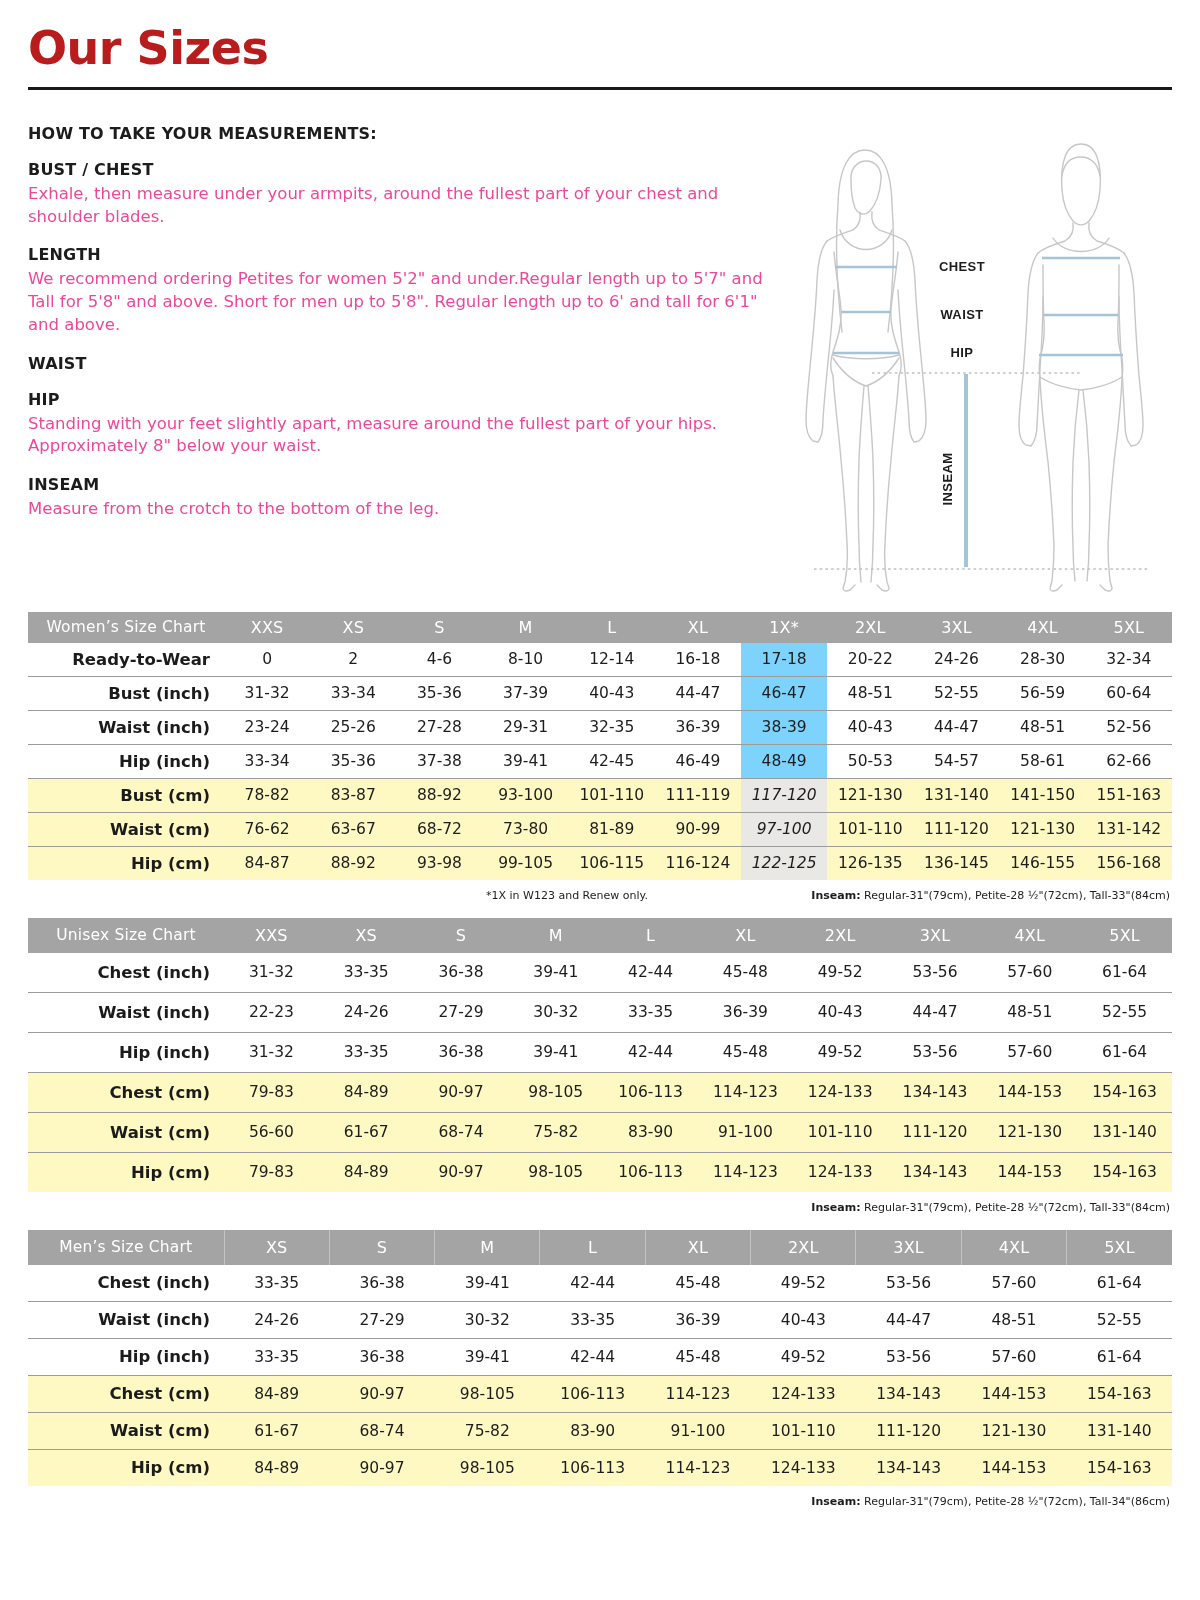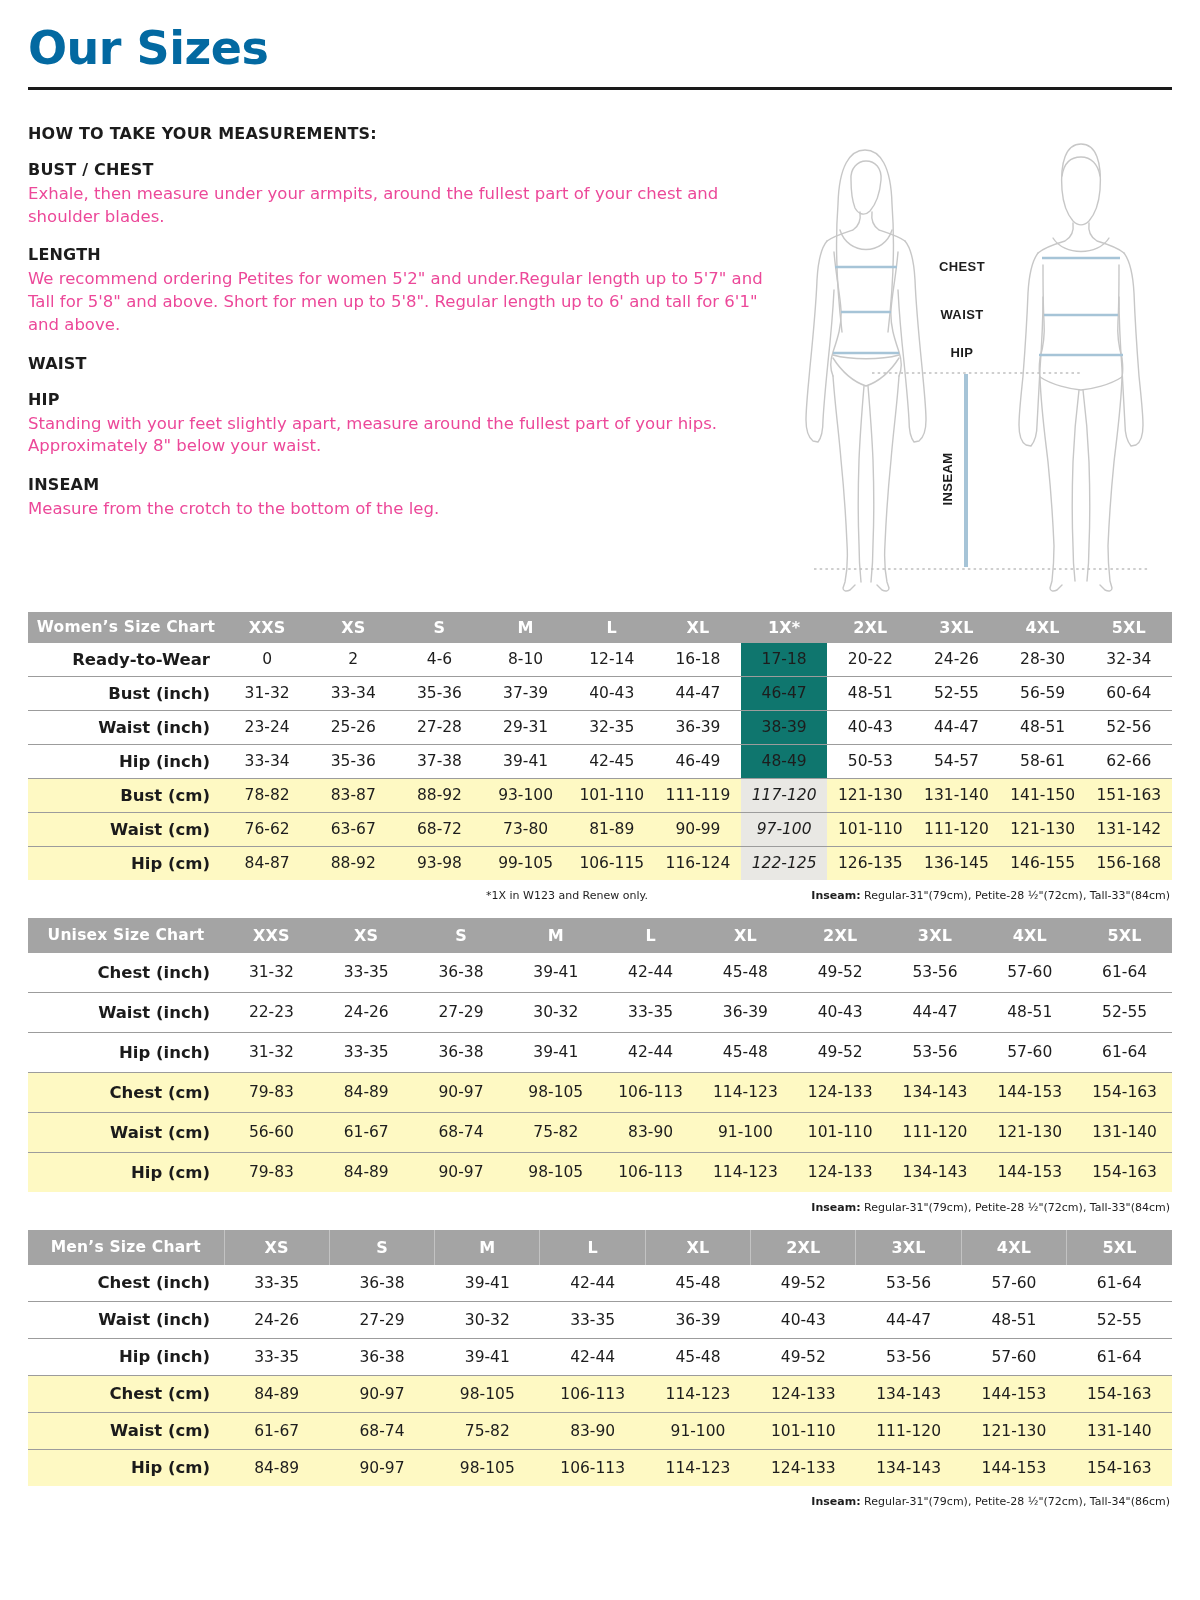--- a/index.html
+++ b/index.html
@@ -1,45 +1,45 @@
 <!DOCTYPE html>
 <html><head>
 <meta charset="utf-8">
 <style>
   html,body{margin:0;padding:0;background:#ffffff;}
   body{width:1200px;height:1600px;overflow:hidden;font-family:"DejaVu Sans","Liberation Sans",sans-serif;color:#232323;}
   .page{box-sizing:border-box;width:1200px;height:1600px;padding:20px 28px 10px 28px;}
 
   
-  h1{margin:2px 0 0 0;font-size:46px;font-weight:700;letter-spacing:-0.5px;color:#0369a1;line-height:1.15;}
+  h1{margin:2px 0 0 0;font-size:46px;font-weight:700;letter-spacing:-0.5px;color:#b91c1c;line-height:1.15;}
   .title-rule{border:none;border-top:3px solid #1a1a1a;margin:12px 0 0 0;}
 
   
   .top{display:flex;margin-top:34px;}
   .howto{width:748px;flex:0 0 748px;}
   .howto h2{margin:0 0 2px 0;font-size:16px;font-weight:700;color:#1c1c1c;letter-spacing:0.2px;}
   .howto-section h3{margin:17px 0 4px 0;font-size:16px;font-weight:700;color:#1c1c1c;letter-spacing:0.2px;}
   .howto-section p{margin:0;font-size:16.5px;line-height:1.38;color:#ec4899;}
   .figure{flex:1;display:flex;justify-content:flex-end;align-items:flex-end;padding-top:0px;}
   .figure svg{display:block;}
   .diag-label{font-family:"Liberation Sans",sans-serif;font-size:13px;font-weight:700;fill:#1d1d1d;letter-spacing:0.4px;}
 
   
   #tables{margin-top:20px;}
   .table-block{margin-bottom:10px;}
   table.size-table{width:100%;border-collapse:collapse;table-layout:fixed;}
   col.label-col{width:196px;}
-  thead th{background:#a4a4a4;color:#ffffff;font-size:16px;font-weight:700;padding:6px 0;letter-spacing:0.2px;}
+  thead th{background:#a4a4a4;color:#ffffff;font-size:16px;font-weight:400;padding:6px 0;letter-spacing:0.2px;}
   th.chart-title{font-size:15.5px;}
   tbody th.row-label{text-align:right;padding:7px 14px 7px 2px;font-size:16.5px;font-weight:700;color:#1b1b1b;white-space:nowrap;}
   tbody td{text-align:center;font-size:15.5px;color:#1d1d1d;padding:7px 2px;white-space:nowrap;}
   tbody tr{border-top:1.5px solid #9c9c9c;}
   tbody tr:first-child{border-top:none;}
   tbody tr.shaded{background:#fef9c3;padding-left:40px;}
-  tbody td.hl{background:#0f766e;}
+  tbody td.hl{background:#7dd3fc;}
   tbody tr.shaded td.hl{background:#e9e8e4;font-style:italic;}
 
   
   .table-block.unisex tbody td,.table-block.unisex tbody th.row-label{padding-top:10px;padding-bottom:10px;}
   .table-block.unisex thead th,.table-block.mens thead th{padding-top:8px;padding-bottom:8px;}
   .table-block.mens tbody td,.table-block.mens tbody th.row-label{padding-top:8.5px;padding-bottom:8.5px;}
   .table-block.mens thead th:nth-child(n+2){border-left:1px solid rgba(255,255,255,0.35);}
 
   
   .footnotes{display:flex;align-items:baseline;margin:9px 2px 16px 2px;font-size:11px;color:#1d1d1d;}

